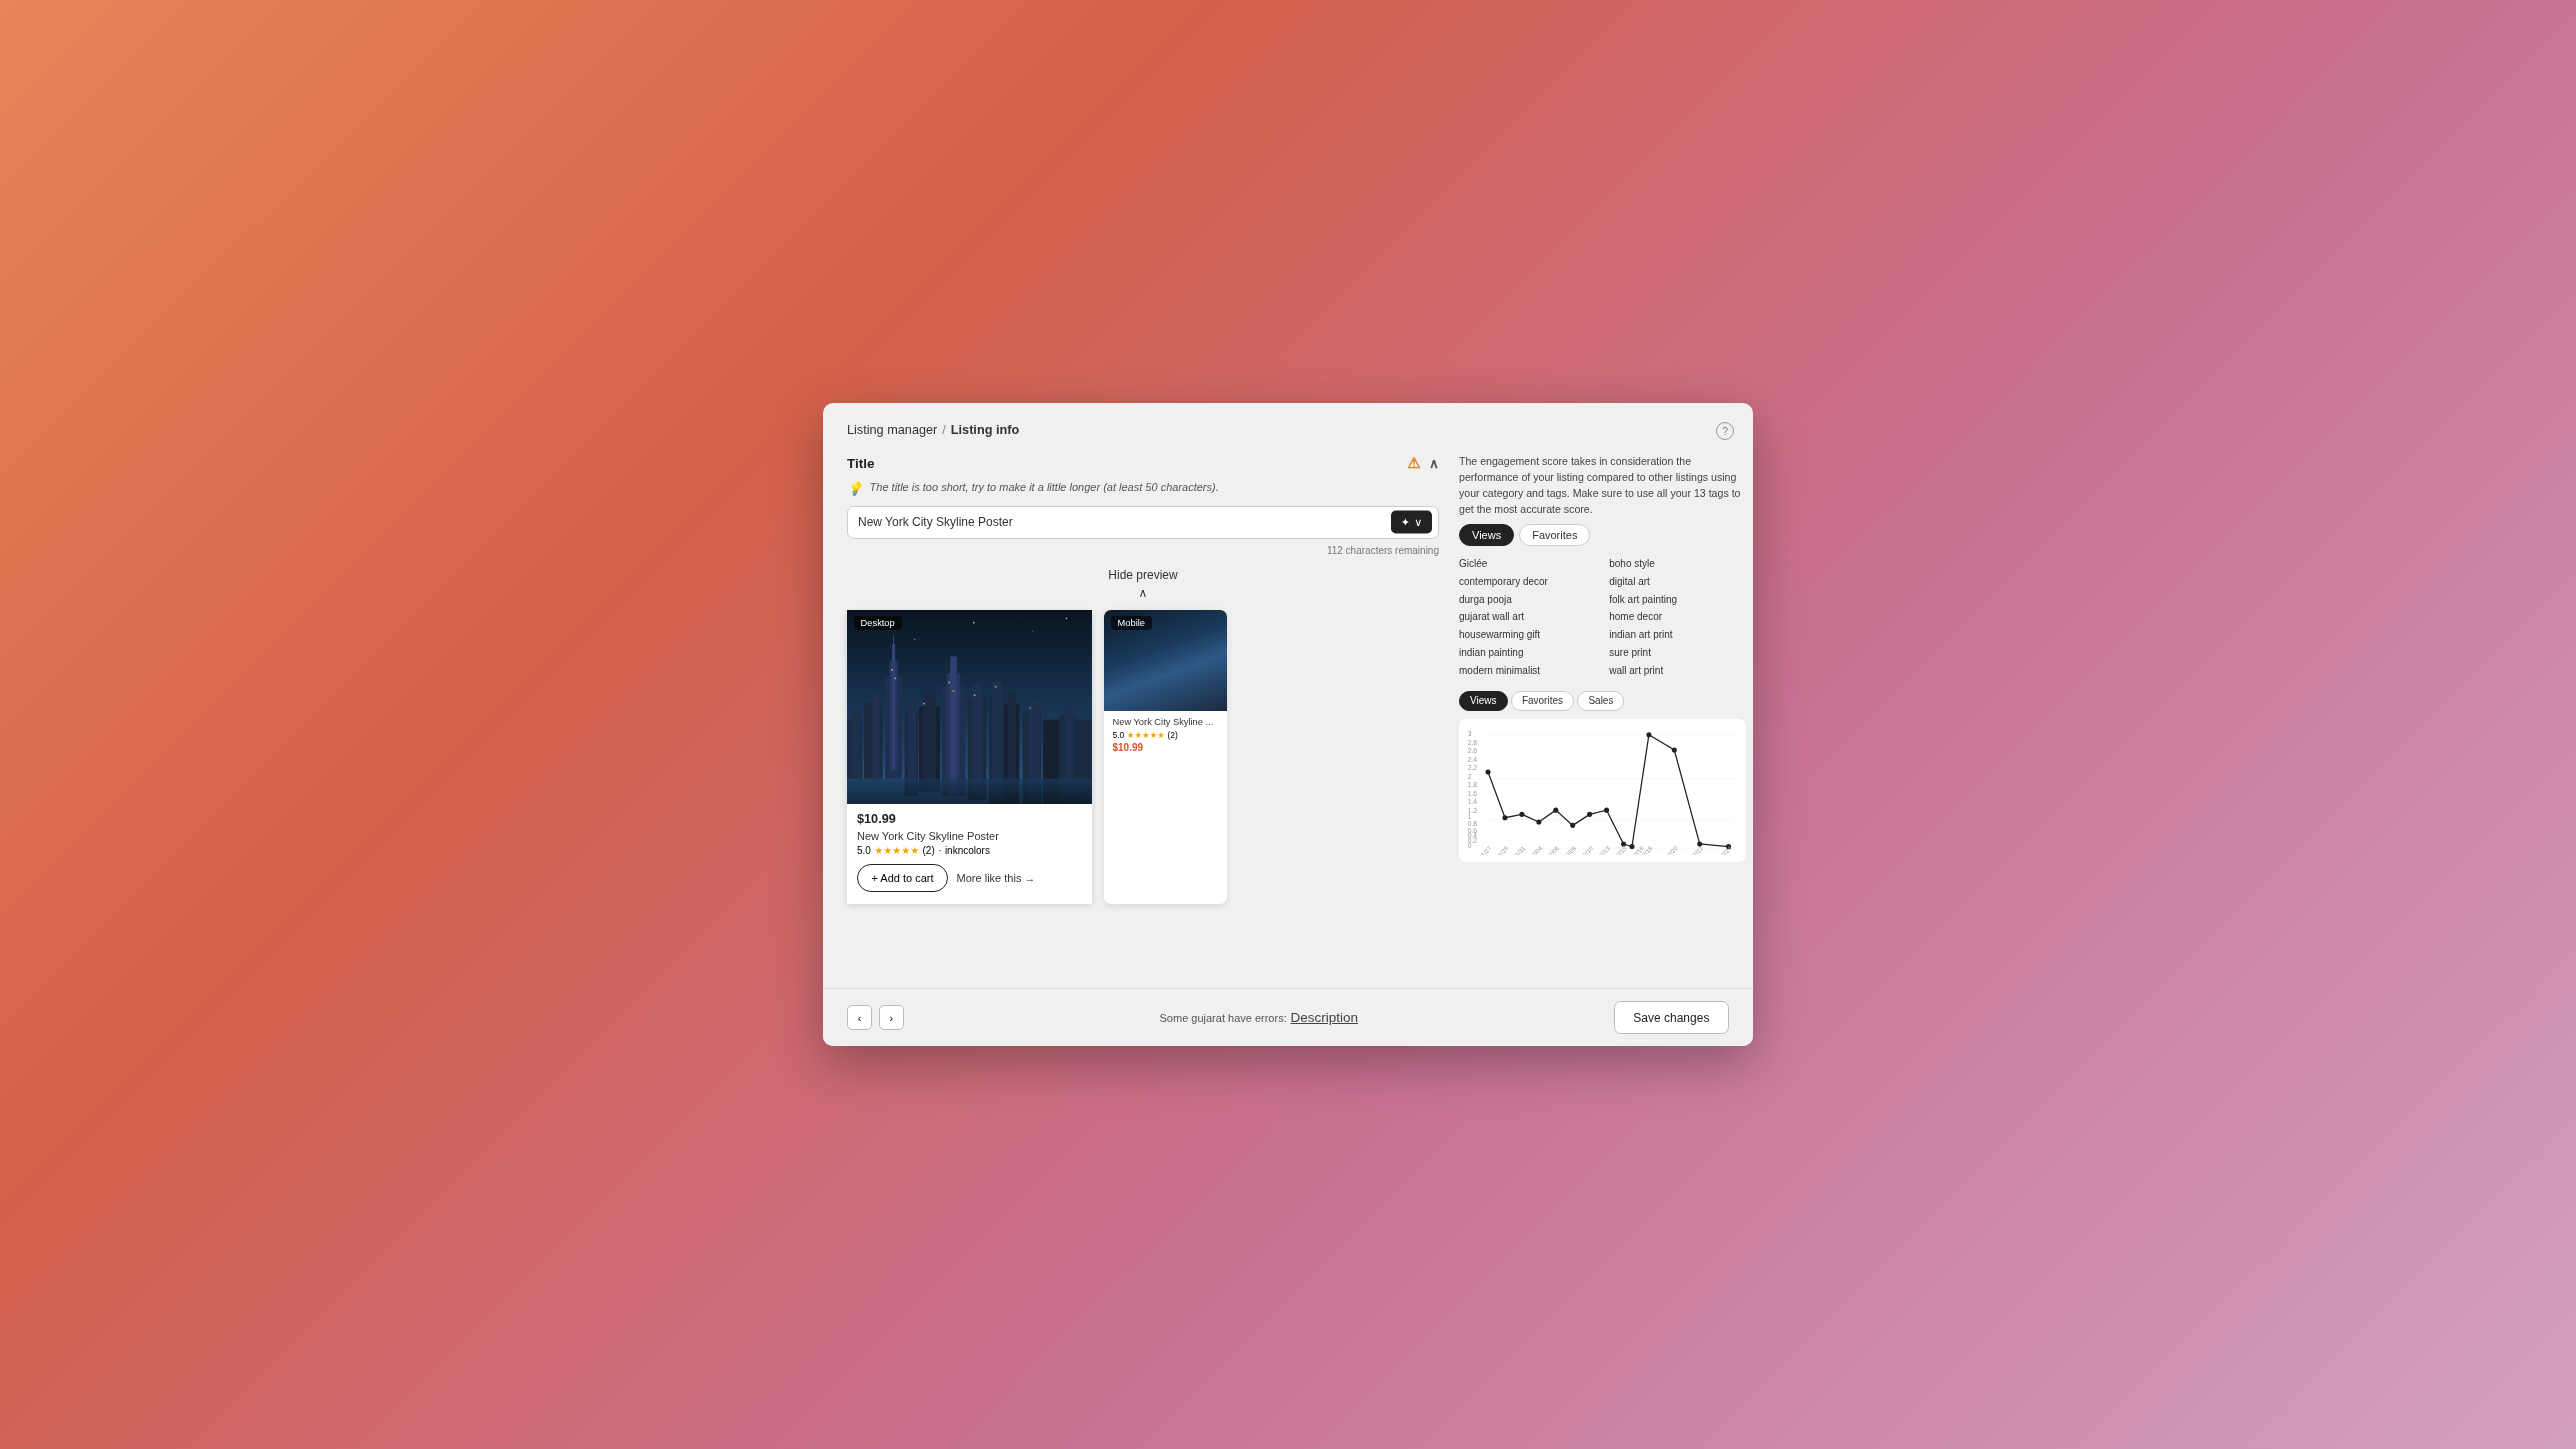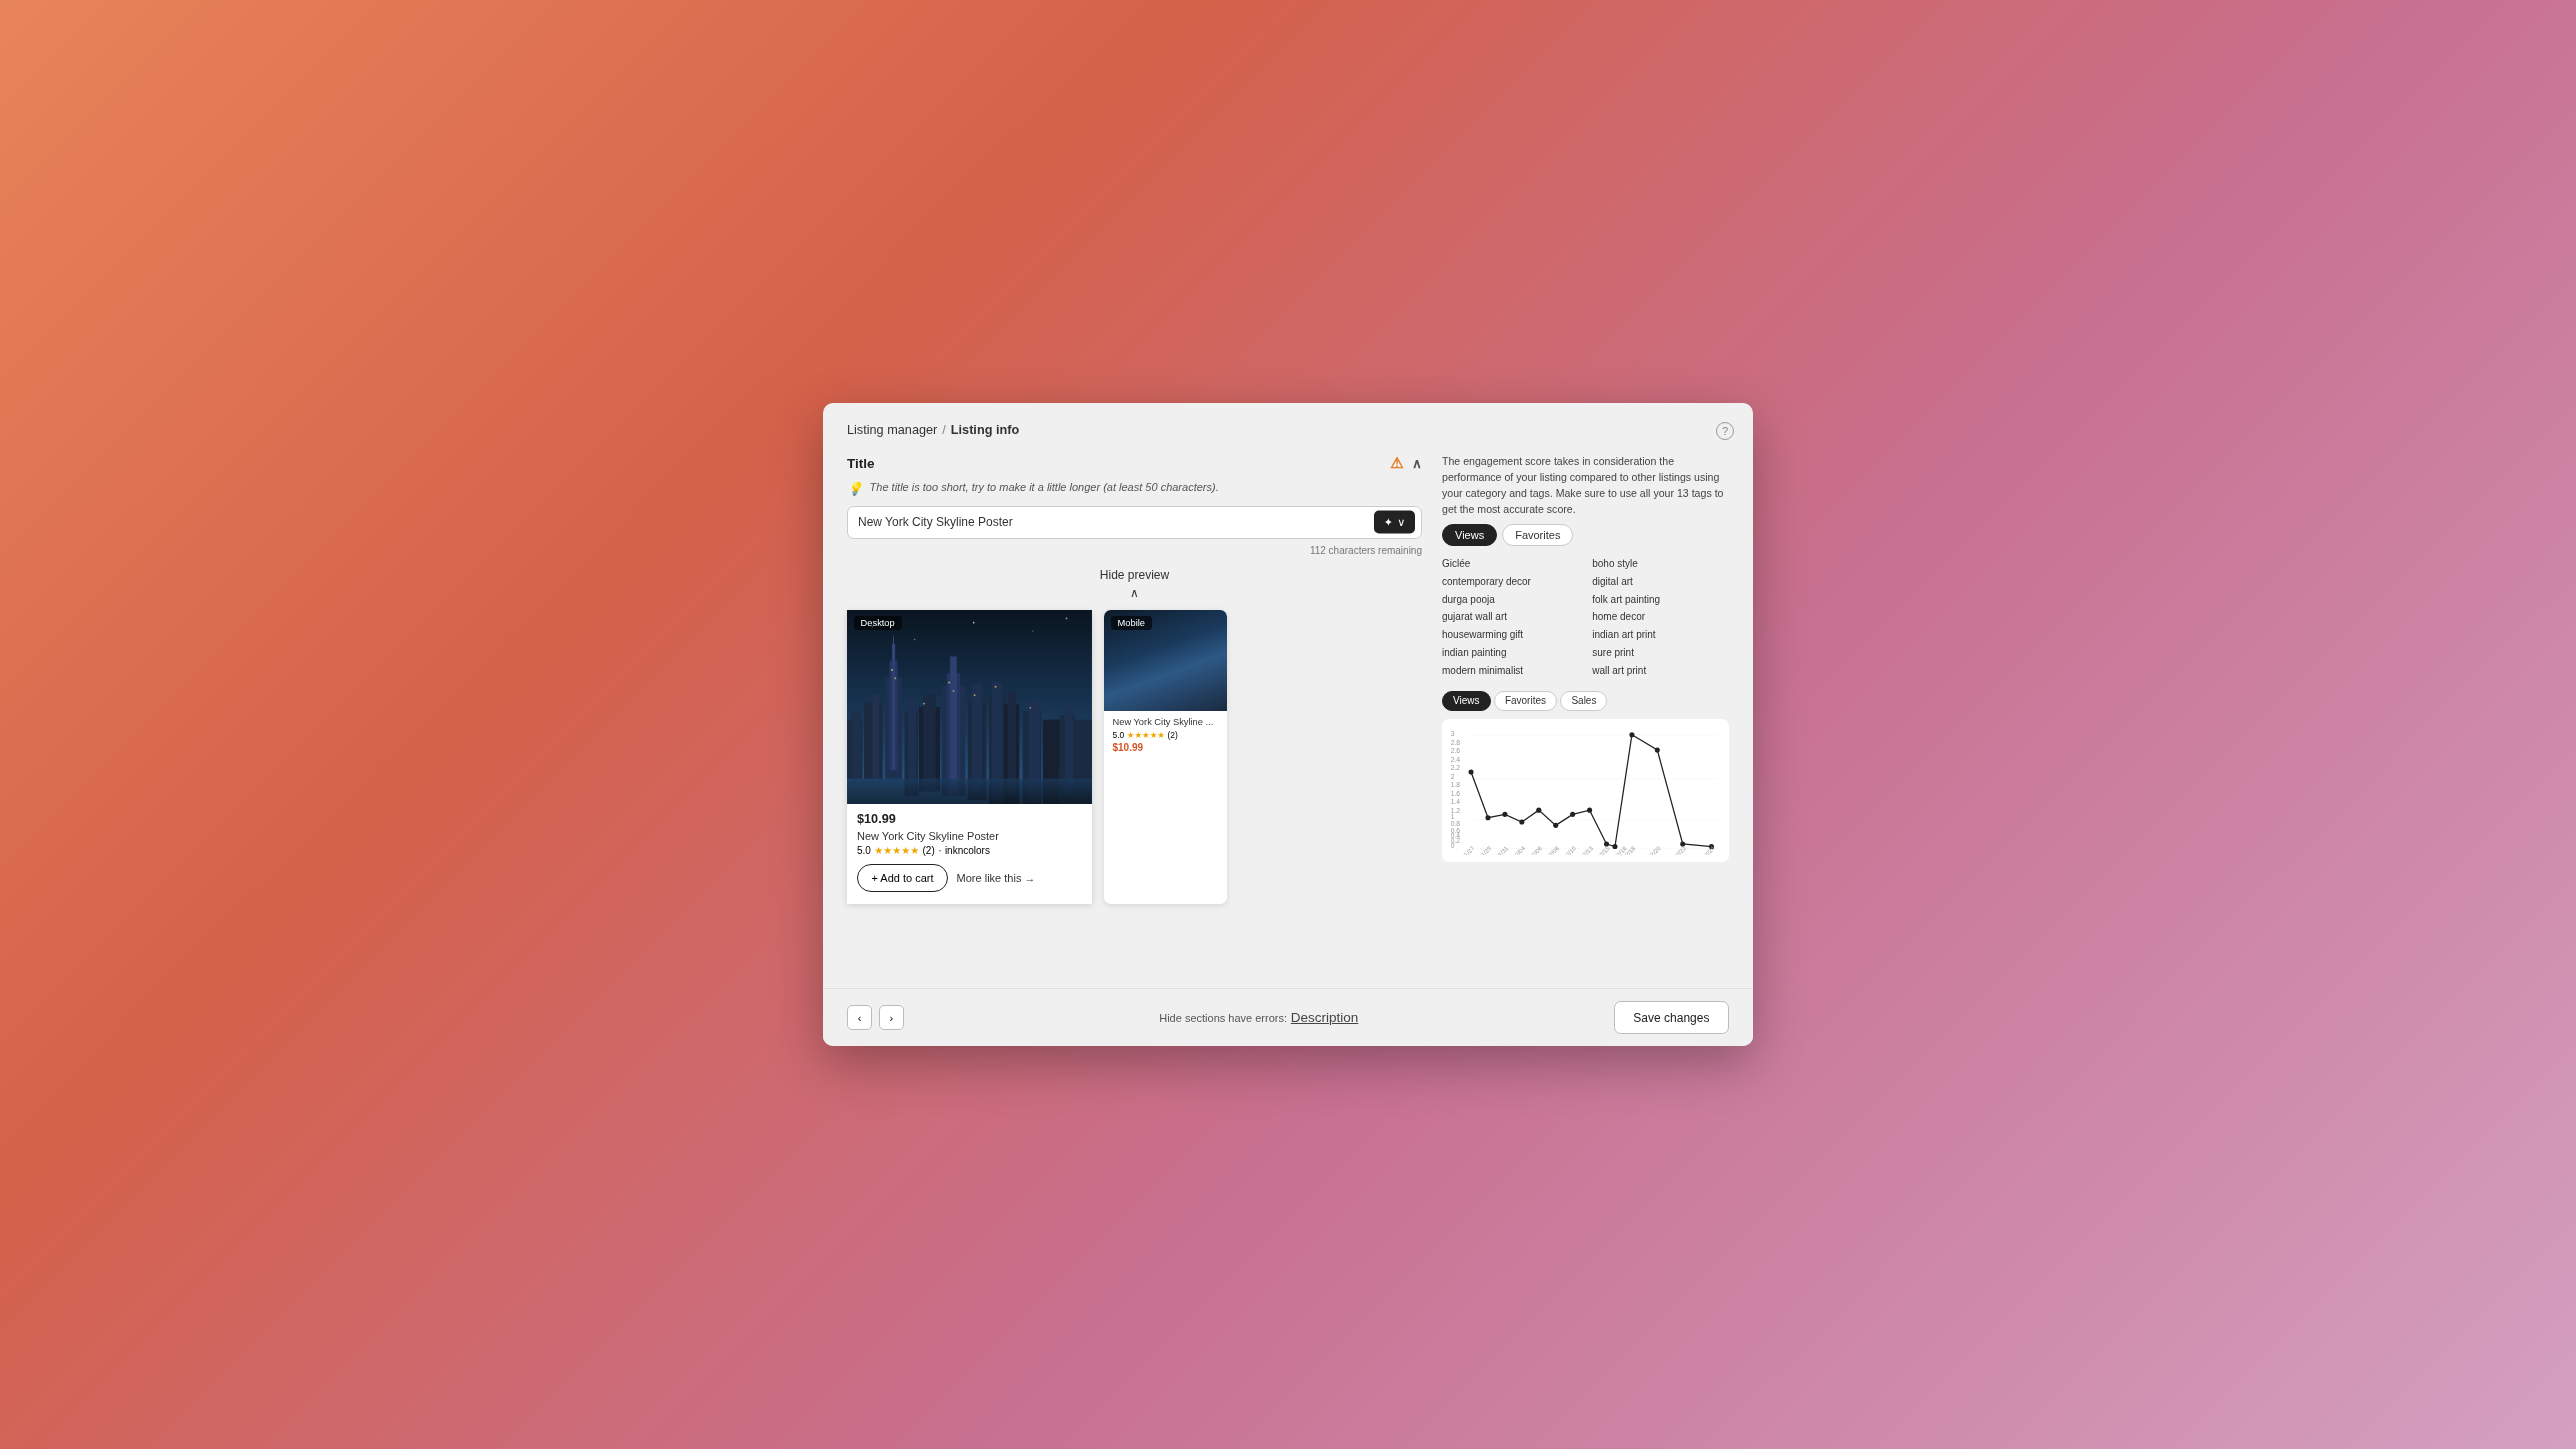--- a/index.html
+++ b/index.html
@@ -12,21 +12,21 @@
       justify-content: center;
       padding: 17px;
     }
     .main-window {
       background: #f0f0f0;
       border-radius: 10px;
       width: 930px;
       min-height: 643px;
       position: relative;
       box-shadow: 0 17px 51px rgba(0,0,0,0.3);
-      padding: 20px 24px 51px 24px;
+      padding: 20px 7px 51px 24px;
       overflow: hidden;
     }
     .breadcrumb {
       font-size: 12.7px;
       color: #333;
       margin-bottom: 17px;
       display: flex;
       align-items: center;
       gap: 5px;
     }
@@ -744,19 +744,19 @@
       </div>
     </div>
   </div>
 
   <div class="bottom-bar">
     <div class="nav-arrows">
       <button class="nav-arrow">‹</button>
       <button class="nav-arrow">›</button>
     </div>
     <div>
-      <span class="error-text">Hide sections have errors:</span>
+      <span class="error-text">Some gujarat have errors:</span>
       <span class="error-link">Description</span>
     </div>
     <button class="save-btn">Save changes</button>
   </div>
 </div>
 
 
 </body></html>

